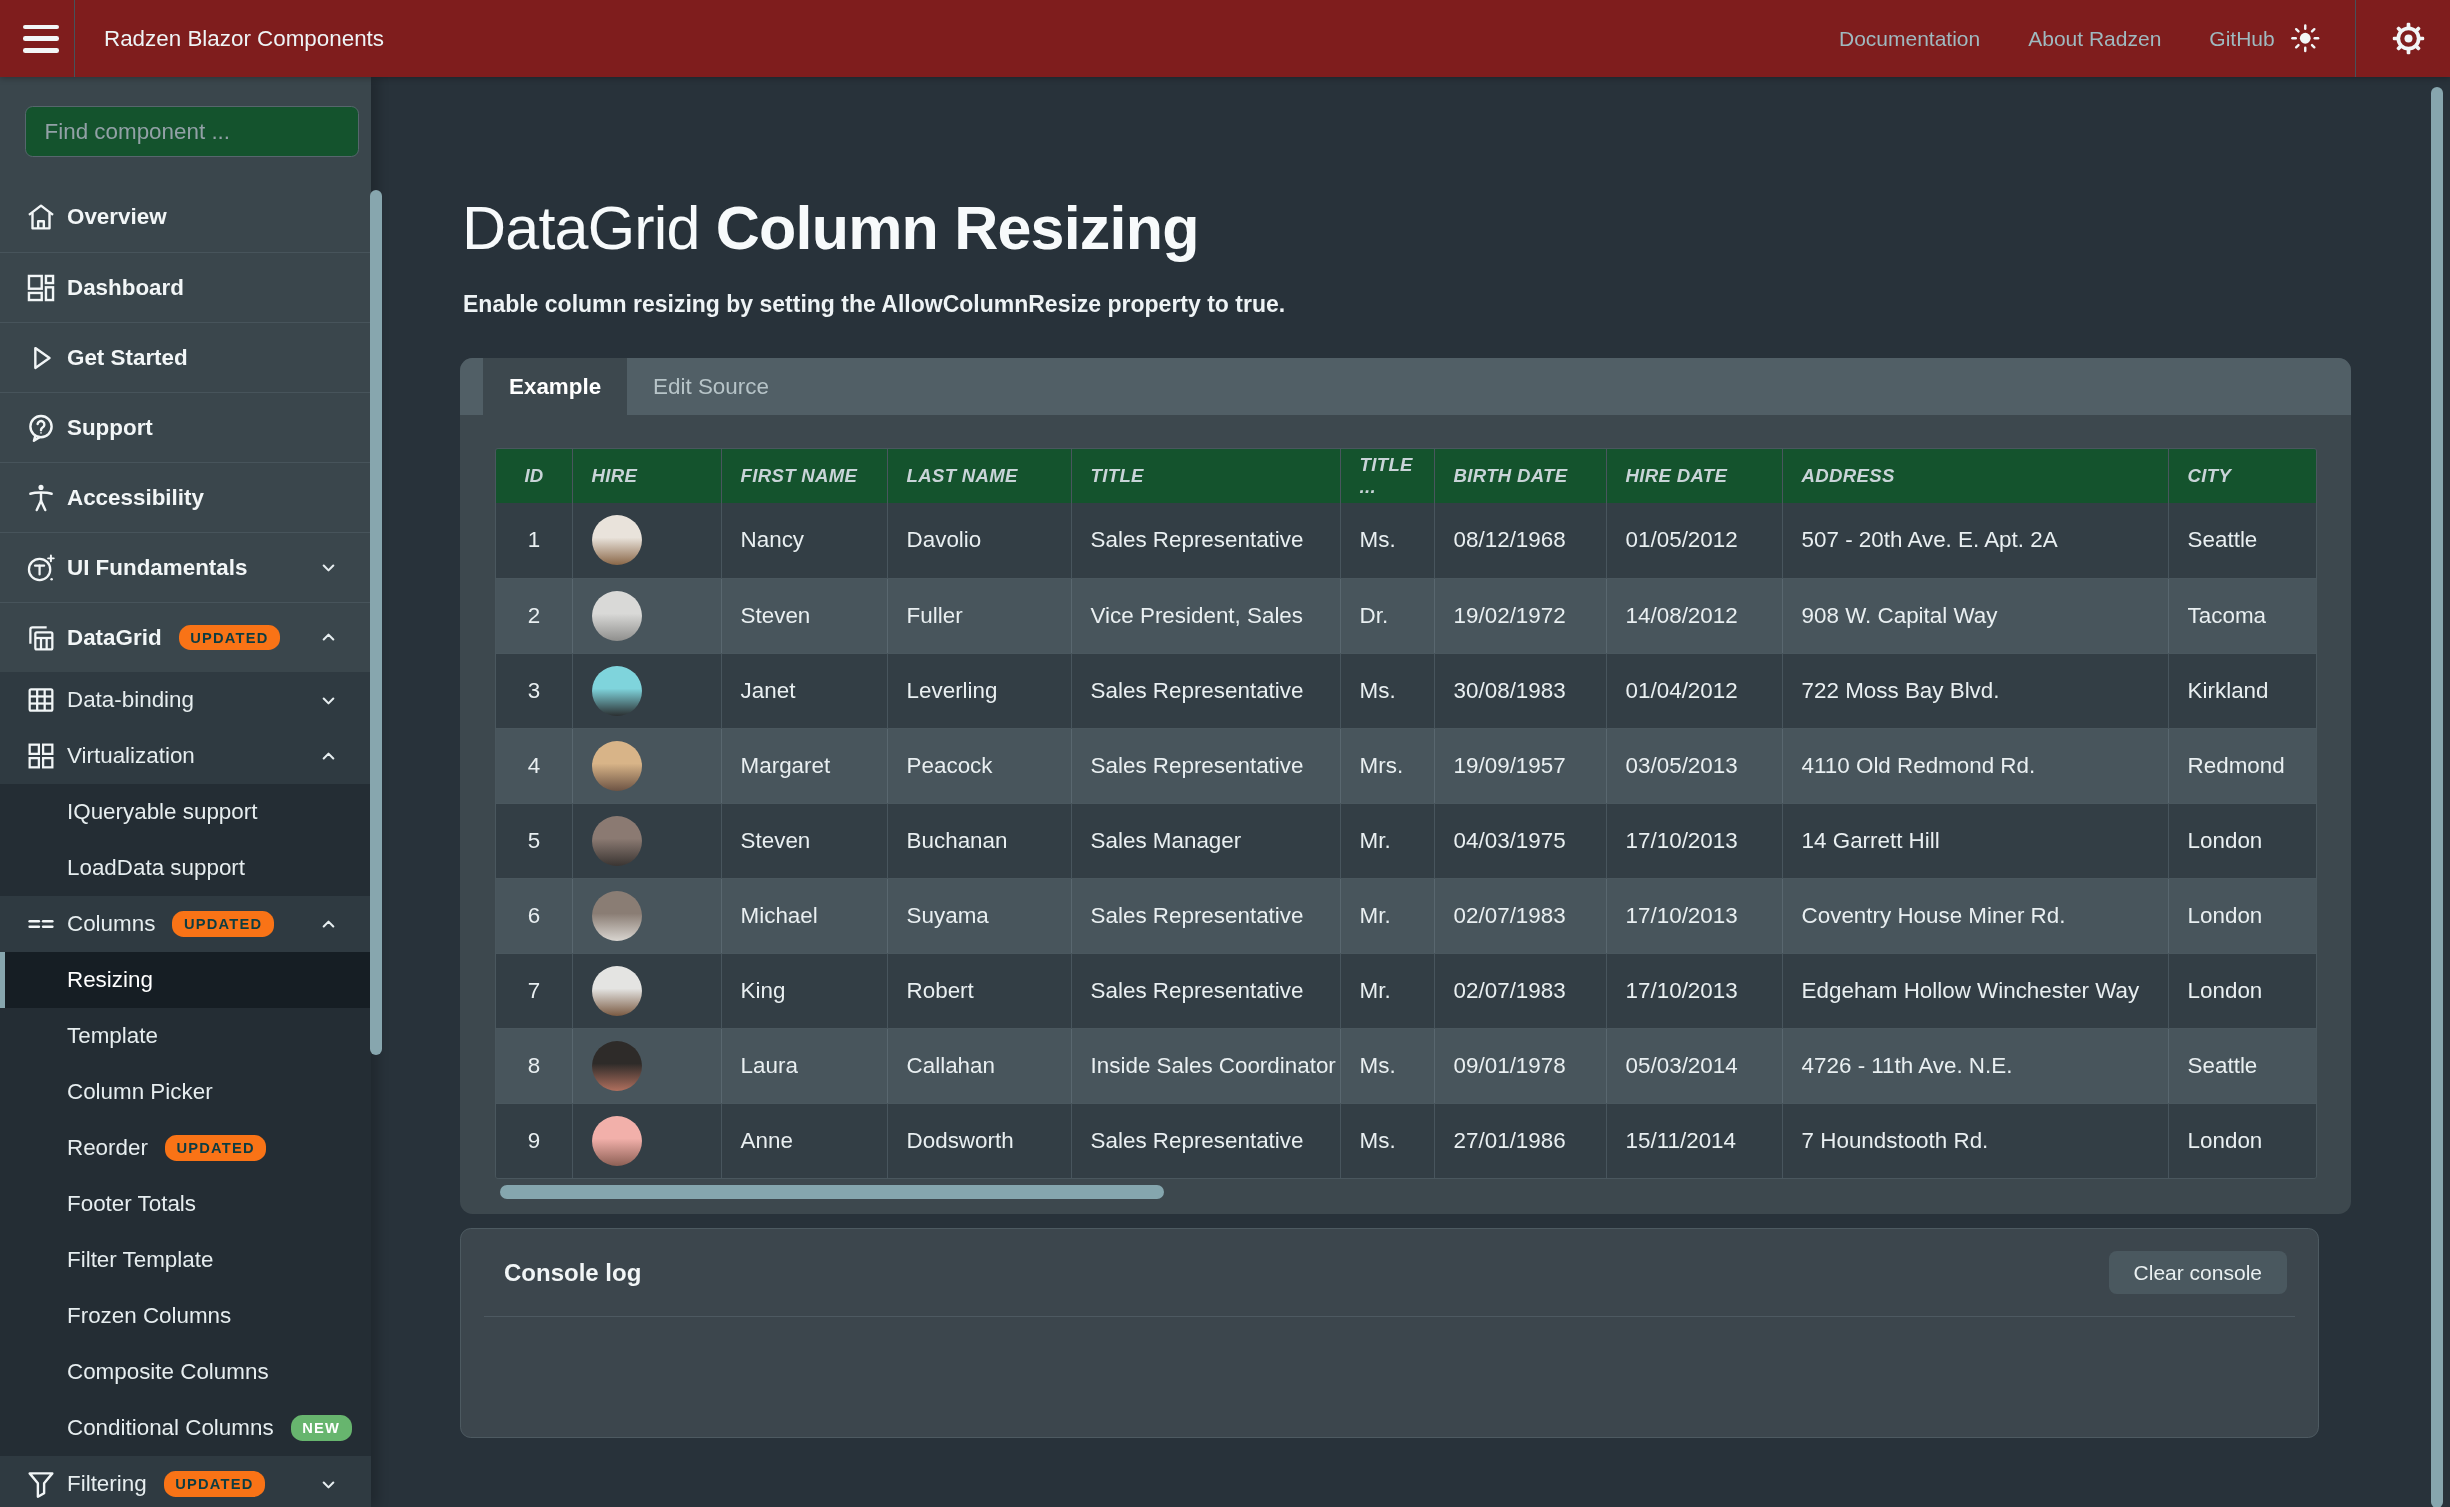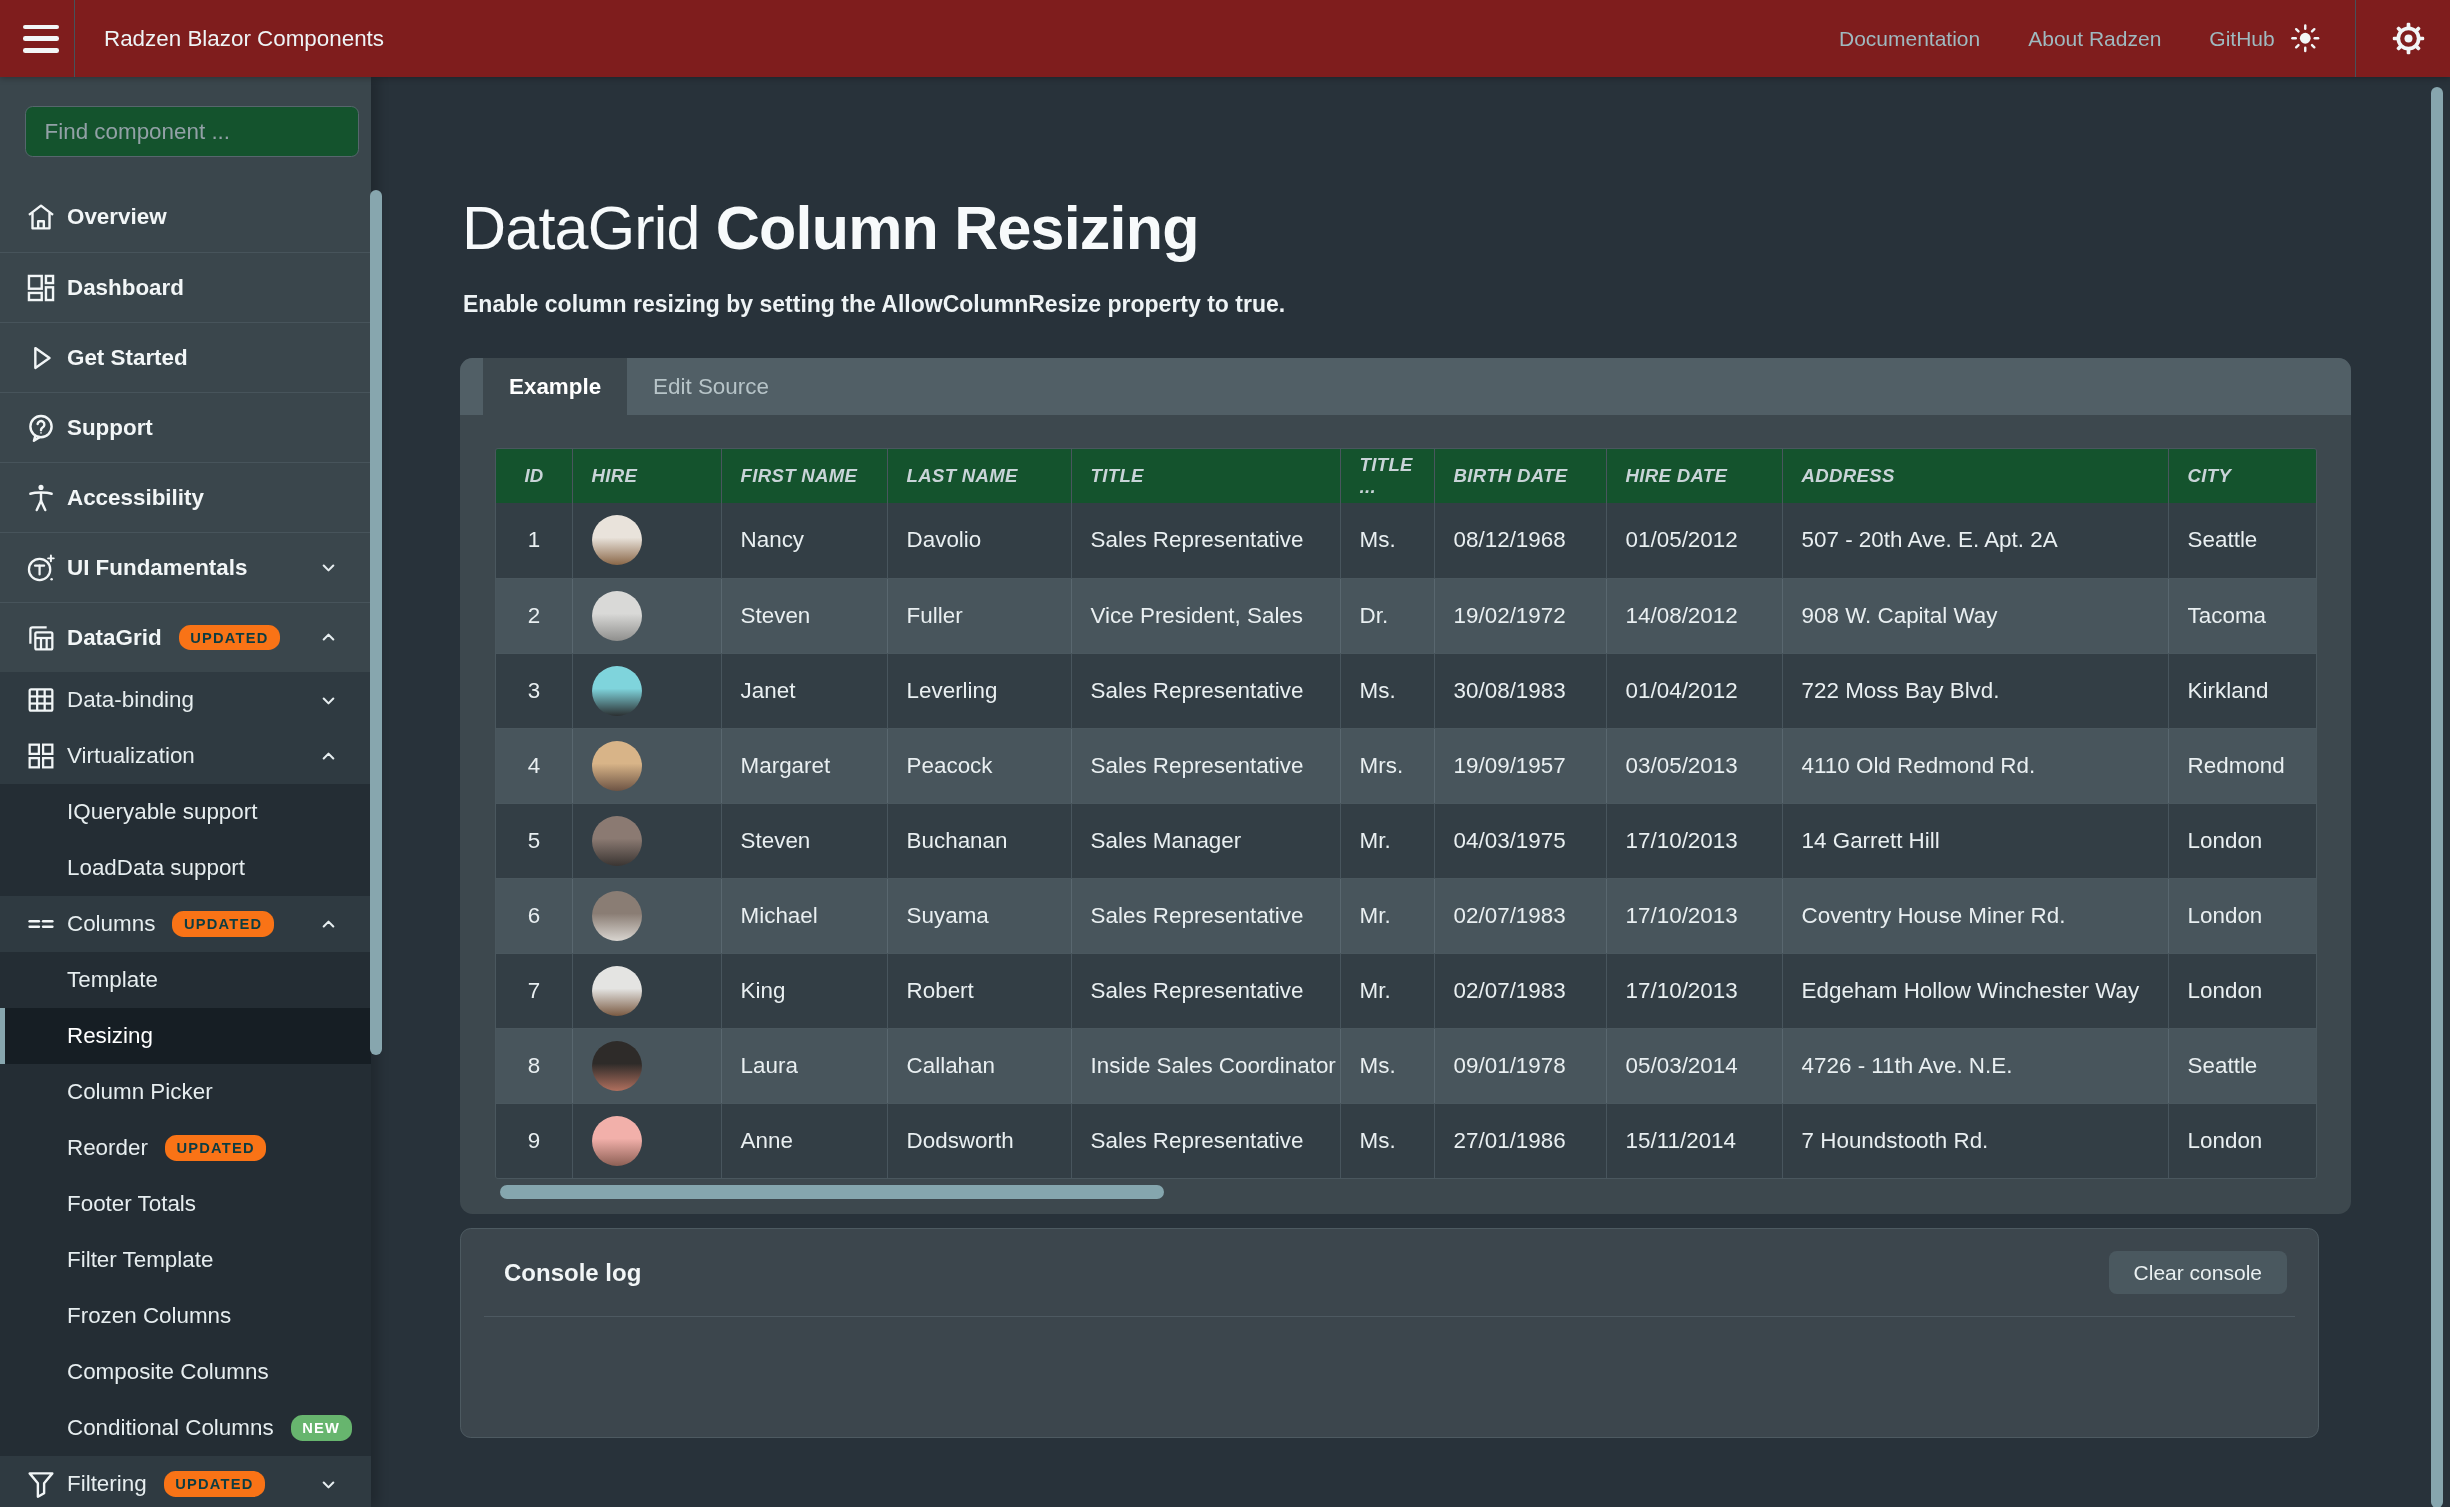--- a/index.html
+++ b/index.html
@@ -305,26 +305,26 @@
           </span>
         <span class="nlabel">Columns</span>
         <span class="badge updated">UPDATED</span>
         <span class="chev">
           <svg width="23" height="23" viewBox="0 0 24 24" fill="none" stroke="#e6edef" stroke-width="2.2" stroke-linecap="round" stroke-linejoin="round">
               <polyline points="7,14 12,9 17,14"></polyline>
             </svg>
           </span>
       </div>
 
-      <div class="nav-item leaf">
-        <span class="nlabel">Template</span>
-      </div>
-
       <div class="nav-item leaf selected">
         <span class="nlabel">Resizing</span>
+      </div>
+
+      <div class="nav-item leaf">
+        <span class="nlabel">Template</span>
       </div>
 
       <div class="nav-item leaf">
         <span class="nlabel">Column Picker</span>
       </div>
 
       <div class="nav-item leaf">
         <span class="nlabel">Reorder</span>
         <span class="badge updated">UPDATED</span>
       </div>

